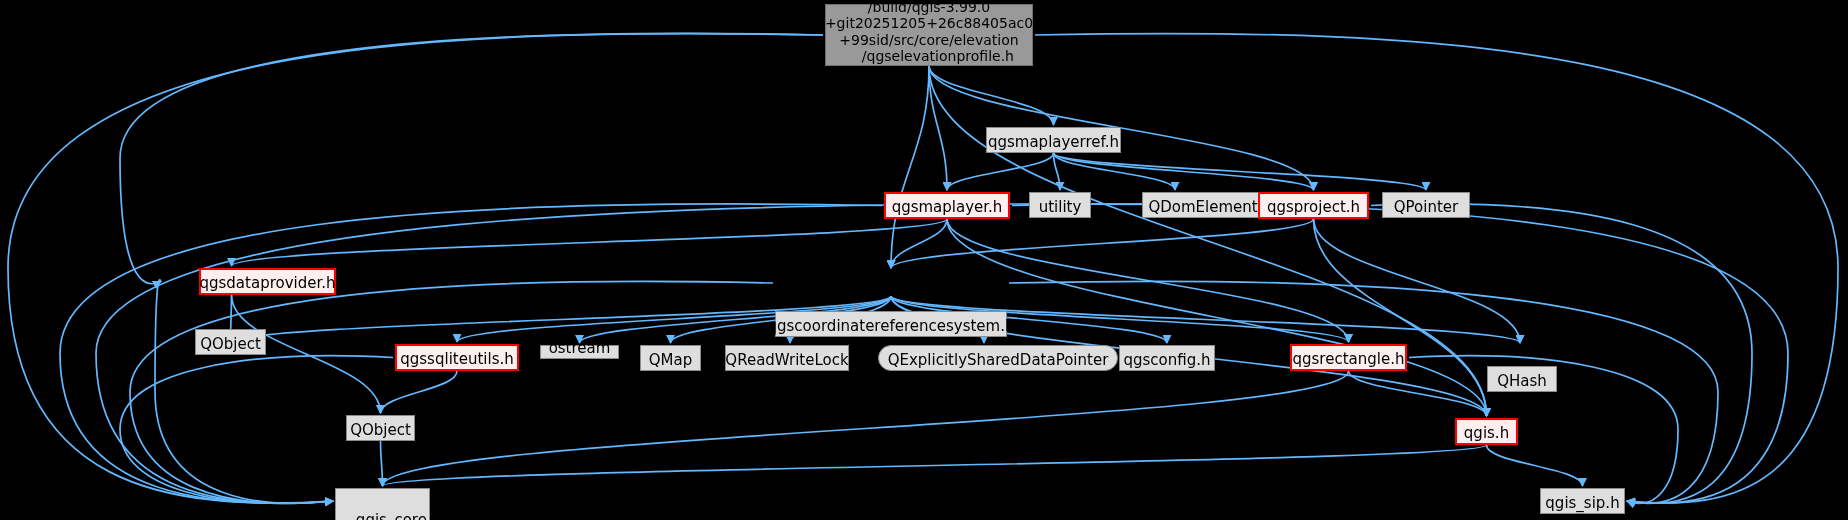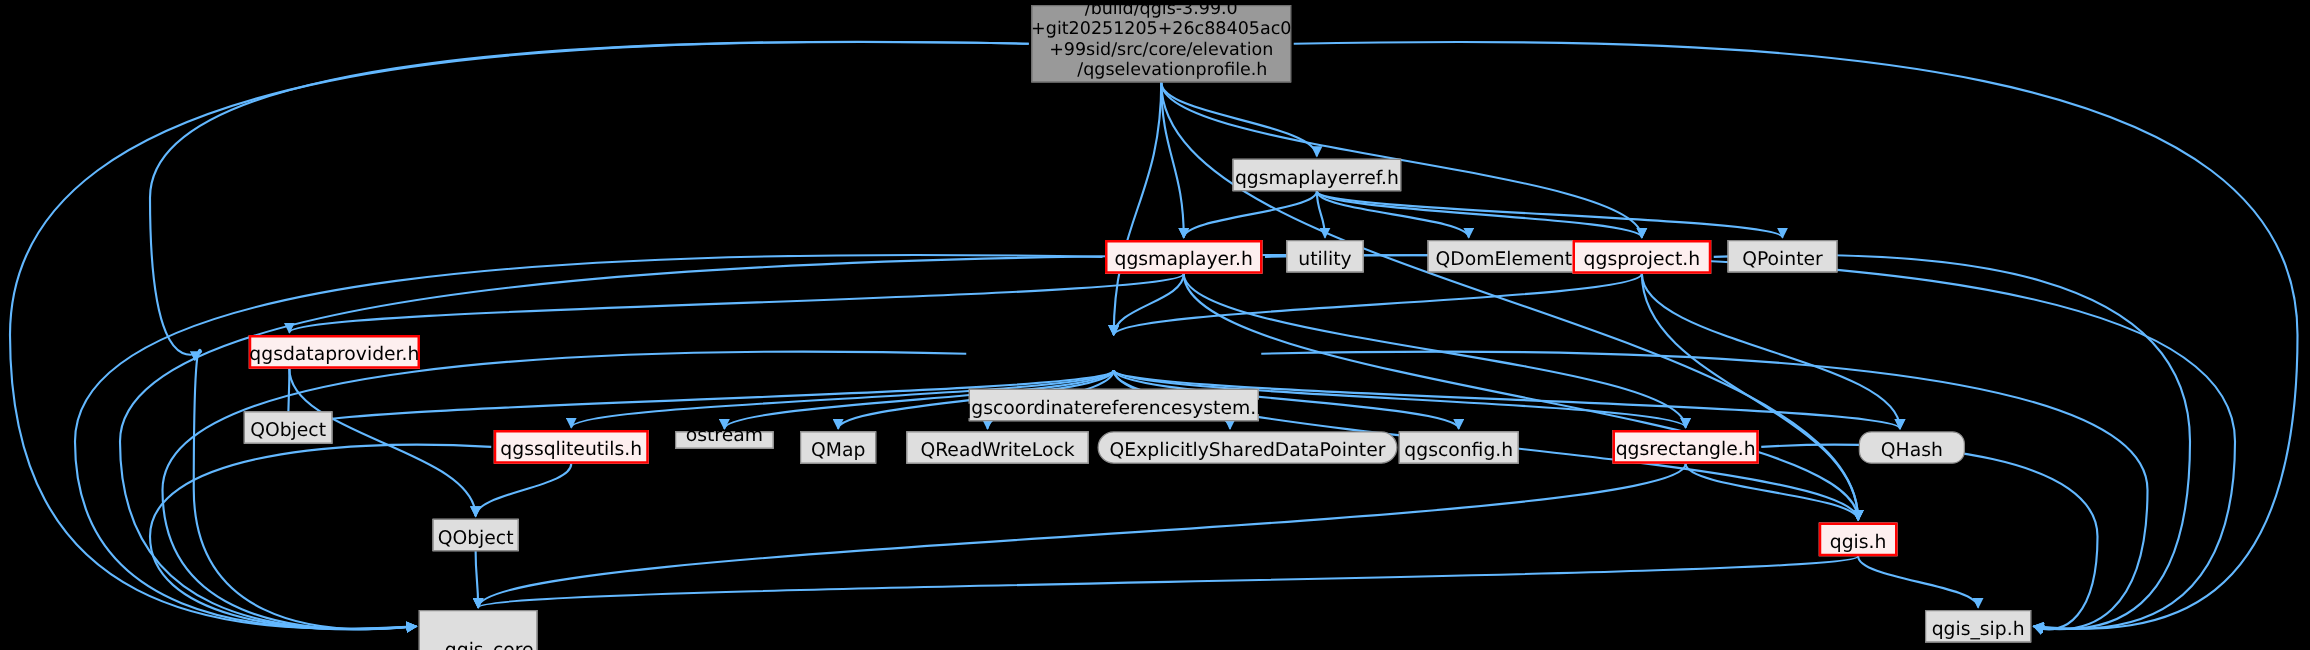--- a/index.html
+++ b/index.html
@@ -107,23 +107,23 @@
       <div class="node plain" style="left: 1029px; top: 192px; width: 62px; height: 26px;"><span>utility</span></div>
       <div class="node plain" style="left: 1114px; top: 192px; width: 122px; height: 26px; margin-left: 28px;"><span>QDomElement</span></div>
       <div class="node red" style="left: 1258px; top: 192px; width: 111px; height: 27px;"><span>qgsproject.h</span></div>
       <div class="node plain" style="left: 1382px; top: 192px; width: 88px; height: 26px;"><span>QPointer</span></div>
       <div class="node red" style="left: 163px; top: 268px; width: 137px; height: 27px; margin-left: 36px;"><span>qgsdataprovider.h</span></div>
       <div class="node plain" style="left: 775px; top: 270px; width: 232px; height: 26px; margin-top: 41px;"><span>qgscoordinatereferencesystem.h</span></div>
       <div class="node plain" style="left: 195px; top: 329px; width: 71px; height: 26px;"><span>QObject</span></div>
       <div class="node red" style="left: 395px; top: 344px; width: 124px; height: 27px;"><span>qgssqliteutils.h</span></div>
       <div class="node plain" style="left: 540px; top: 345px; width: 79px; height: 14px;"><span>ostream</span></div>
       <div class="node plain" style="left: 640px; top: 345px; width: 61px; height: 26px;"><span>QMap</span></div>
-      <div class="node plain" style="left: 725px; top: 345px; width: 146px; height: 26px;"><span>QReadWriteLock</span></div>
+      <div class="node plain" style="left: 725px; top: 345px; width: 124px; height: 26px;"><span>QReadWriteLock</span></div>
       <div class="node plain" style="left: 878px; top: 345px; width: 240px; height: 26px; border-radius: 13px;"><span>QExplicitlySharedDataPointer</span></div>
       <div class="node plain" style="left: 1119px; top: 345px; width: 96px; height: 26px;"><span>qgsconfig.h</span></div>
       <div class="node red" style="left: 1290px; top: 344px; width: 117px; height: 27px;"><span>qgsrectangle.h</span></div>
-      <div class="node plain" style="left: 1487px; top: 345px; width: 85px; height: 26px; border-radius: 10px;"><span>QHash</span></div>
+      <div class="node plain" style="left: 1487px; top: 366px; width: 70px; height: 26px;"><span>QHash</span></div>
       <div class="node plain" style="left: 346px; top: 415px; width: 69px; height: 26px;"><span>QObject</span></div>
       <div class="node red" style="left: 1455px; top: 418px; width: 63px; height: 27px;"><span>qgis.h</span></div>
       <div class="node plain" style="left: 335px; top: 488px; width: 95px; height: 43px; padding-left: 32px;"><span>qgis_core.h</span></div>
       <div class="node plain" style="left: 1540px; top: 488px; width: 85px; height: 26px;"><span>qgis_sip.h</span></div>
     </div>
 </div>
 
 </body></html>

